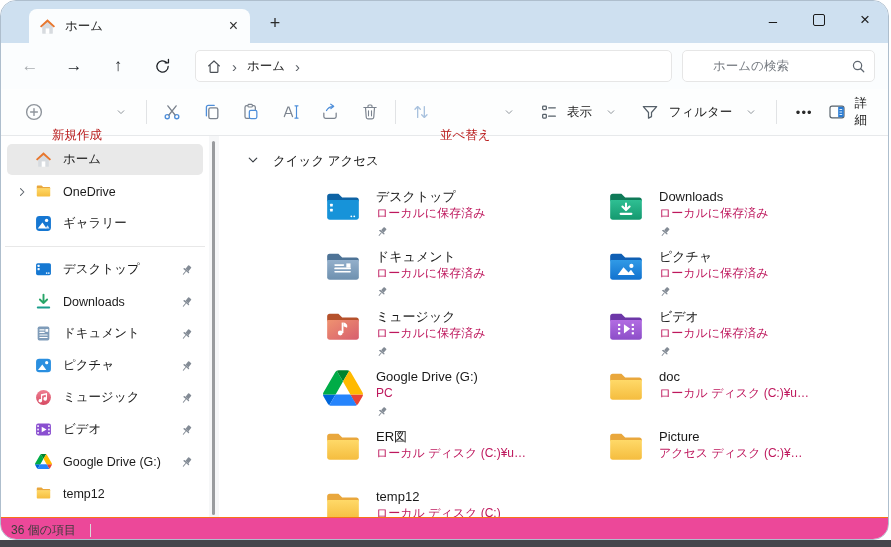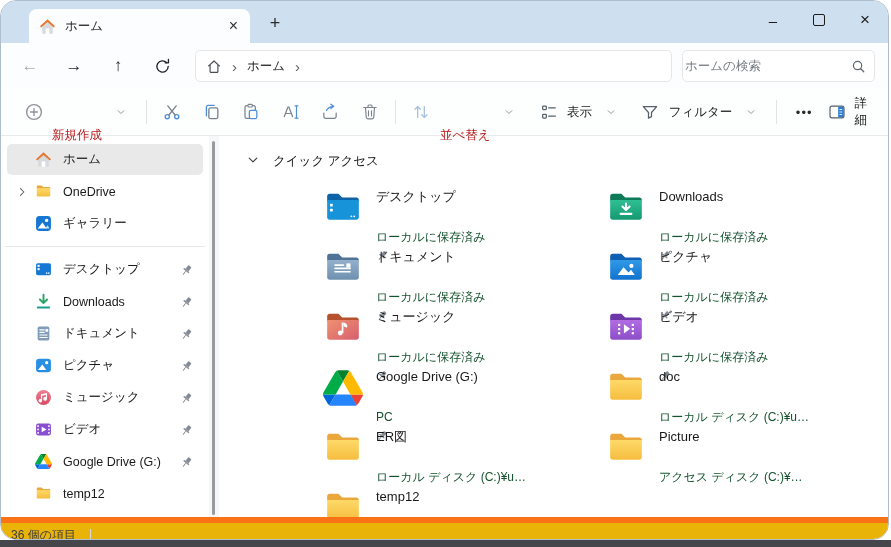--- a/index.html
+++ b/index.html
@@ -26,21 +26,21 @@
   
   .navbar{height:46px;background:#fbfdfe;display:flex;align-items:center;padding:0 13px 0 14px;gap:10px;box-sizing:border-box;}
   .navbtns{display:flex;align-items:center;gap:14px;margin-right:8px;}
   .navbtn{width:30px;height:30px;display:flex;align-items:center;justify-content:center;font-size:17px;color:#1f2328;}
   .navbtn.disabled{color:#a9adb1;}
   .addressbar{flex:1;height:32px;background:#ffffff;border:1px solid #e6e6e6;border-radius:5px;
               display:flex;align-items:center;padding:0 10px;gap:8px;box-sizing:border-box;}
   .crumb{font-size:12.5px;color:#1b1b1b;}
   .crumb-sep{font-size:15px;color:#5a5f66;padding:0 2px;line-height:1;}
   .searchbox{width:193px;height:32px;background:#ffffff;border:1px solid #e6e6e6;border-radius:5px;
-             display:flex;align-items:center;padding:0 8px 0 0;box-sizing:border-box;}
+             display:flex;align-items:center;padding:0 8px 0 28px;box-sizing:border-box;}
   .searchbox input{border:none;outline:none;flex:1;font-size:12.5px;color:#1b1b1b;background:transparent;
                    font-family:inherit;min-width:0;}
   .searchbox input::placeholder{color:#757a80;}
 
   
   .toolbar{height:47px;background:#fdfefe;border-bottom:1px solid #e7e9eb;display:flex;align-items:center;
            padding:0 16px 0 16px;box-sizing:border-box;}
   .tbtn{display:flex;align-items:center;gap:8px;padding:6px 6px;border-radius:5px;}
   .tbtn .lbl{font-size:12.5px;color:#1b1b1b;white-space:nowrap;}
   .tbtn .lbl.dim{color:#b91c1c;margin-top:46px;}
@@ -73,26 +73,26 @@
   .main{flex:1;position:relative;overflow:hidden;}
   .section-header{display:flex;align-items:center;gap:14px;margin:14px 0 0 28px;height:22px;}
   .section-header .schev svg{width:12px;height:12px;}
   .section-title{font-size:12.5px;color:#1b1b1b;font-weight:400;}
   .grid{margin:16px 0 0 104px;display:grid;grid-template-columns:283px 283px;grid-auto-rows:48px;row-gap:12px;}
   .gitem{display:flex;gap:13px;align-items:flex-start;}
   .gicon{width:40px;height:40px;flex-shrink:0;}
   .gicon svg{width:40px;height:40px;}
   .gtext{display:flex;flex-direction:column;min-width:0;}
   .gtitle{font-size:13px;color:#191919;line-height:17px;white-space:nowrap;}
-  .gsub{font-size:12px;color:#14532d;line-height:16px;white-space:nowrap;margin-top:24px;}
+  .gsub{font-size:12px;color:#be185d;line-height:16px;white-space:nowrap;}
   .gpin{width:12px;height:12px;margin-top:3px;}
   .gpin svg{width:12px;height:12px;}
 
   
-  .statusbar{height:24px;border-top:6px solid #f97316;display:flex;align-items:center;padding-left:10px;background:#eab308;}
+  .statusbar{height:24px;border-top:1px solid #f97316;display:flex;align-items:center;padding-left:10px;background:#ec4899;}
   .status-text{font-size:12px;color:#3c3c3c;}
   .status-div{width:1px;height:13px;background:#d9d9d9;margin-left:14px;}
 </style>
 </head>
 <body>
 
 <div class="window">
 
   <div class="titlebar">
     <div class="tab">

